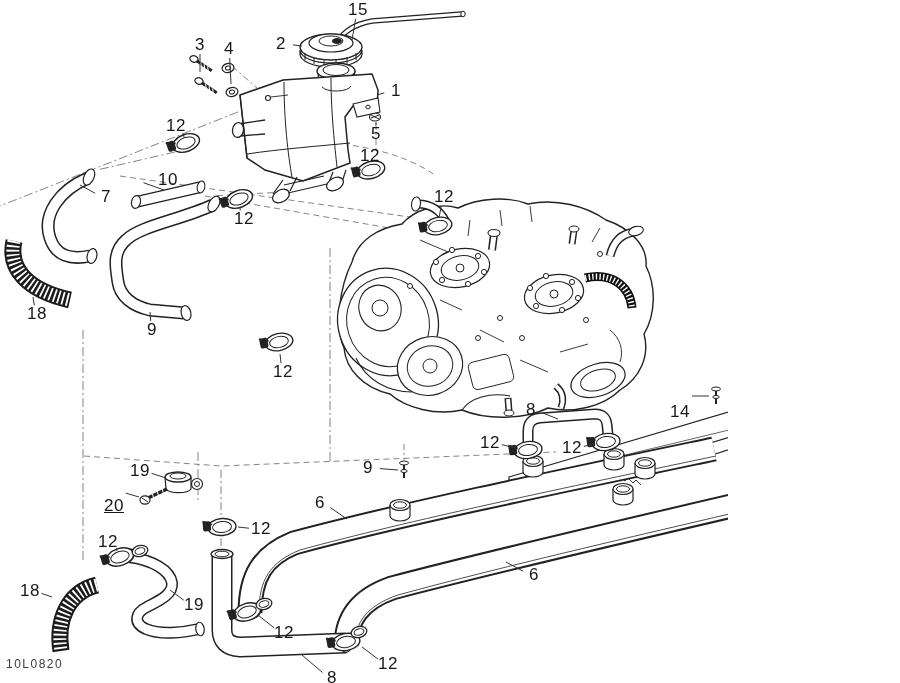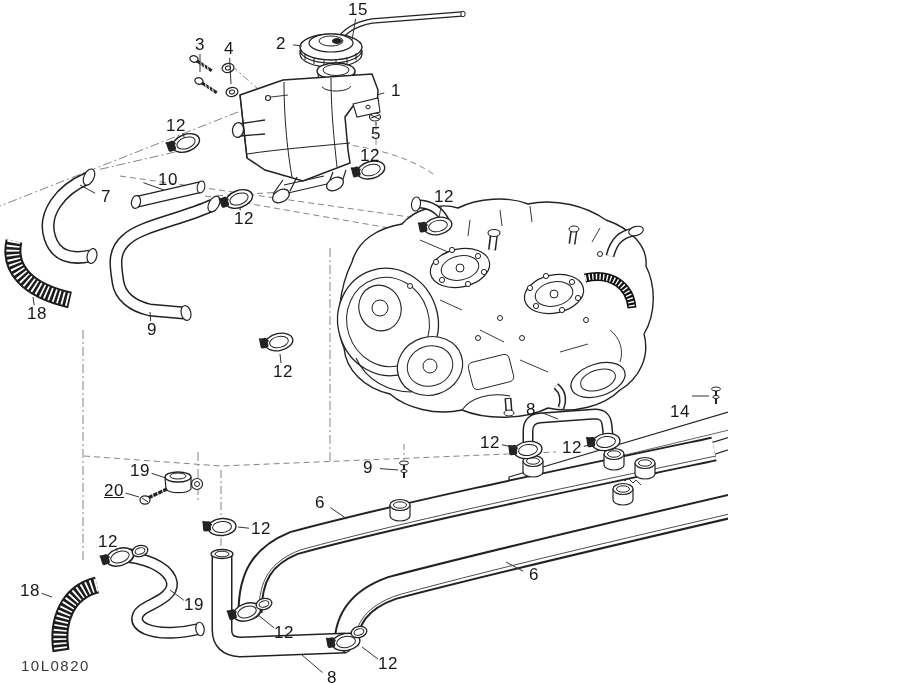--- a/index.html
+++ b/index.html
@@ -1,21 +1,21 @@
 <!DOCTYPE html>
 <html><head>
 <meta charset="utf-8">
 <style>
   html,body{margin:0;padding:0;background:#fff;}
   .stage{position:relative;width:728px;height:683px;background:#fff;overflow:hidden;
          font-family:"Liberation Sans",sans-serif;}
   .stage svg{position:absolute;left:0;top:0;}
   .callout{position:absolute;transform:translate(-50%,-50%);font-size:17px;font-weight:500;
            color:#171717;letter-spacing:.5px;white-space:nowrap;}
-  .code{position:absolute;left:21px;top:657px;font-size:15px;letter-spacing:1.5px;color:#3a3a3a;}
+  .code{position:absolute;left:6px;top:657px;font-size:12px;letter-spacing:1.5px;color:#3a3a3a;}
 </style>
 </head>
 <body>
 
 <div class="stage">
 
 <svg width="900" height="683" viewBox="0 0 900 683">
   <defs>
     <g id="clampP">
       <ellipse cx="0" cy="0" rx="14" ry="8.5" fill="#fff" stroke="#222" stroke-width="1.4"></ellipse>
@@ -384,21 +384,21 @@
       <div class="callout" style="left: 152px; top: 330px;">9</div>
       <div class="callout" style="left: 37px; top: 314px;">18</div>
       <div class="callout" style="left: 283px; top: 372px;">12</div>
       <div class="callout" style="left: 531px; top: 410px;">8</div>
       <div class="callout" style="left: 368px; top: 468px;">9</div>
       <div class="callout" style="left: 680px; top: 412px;">14</div>
       <div class="callout" style="left: 823px; top: 453px; margin-left: 15px;">16</div>
       <div class="callout" style="left: 320px; top: 503px;">6</div>
       <div class="callout" style="left: 534px; top: 575px;">6</div>
       <div class="callout" style="left: 140px; top: 471px; text-align: right;">19</div>
-      <div class="callout" style="left: 114px; top: 491px; text-decoration: underline;">20</div>
+      <div class="callout" style="left: 114px; top: 506px; text-decoration: underline;">20</div>
       <div class="callout" style="left: 490px; top: 443px;">12</div>
       <div class="callout" style="left: 572px; top: 448px;">12</div>
       <div class="callout" style="left: 261px; top: 529px;">12</div>
       <div class="callout" style="left: 284px; top: 633px;">12</div>
       <div class="callout" style="left: 388px; top: 664px;">12</div>
       <div class="callout" style="left: 108px; top: 542px;">12</div>
       <div class="callout" style="left: 30px; top: 591px;">18</div>
       <div class="callout" style="left: 194px; top: 605px;">19</div>
       <div class="callout" style="left: 332px; top: 678px;">8</div>
     </div>

